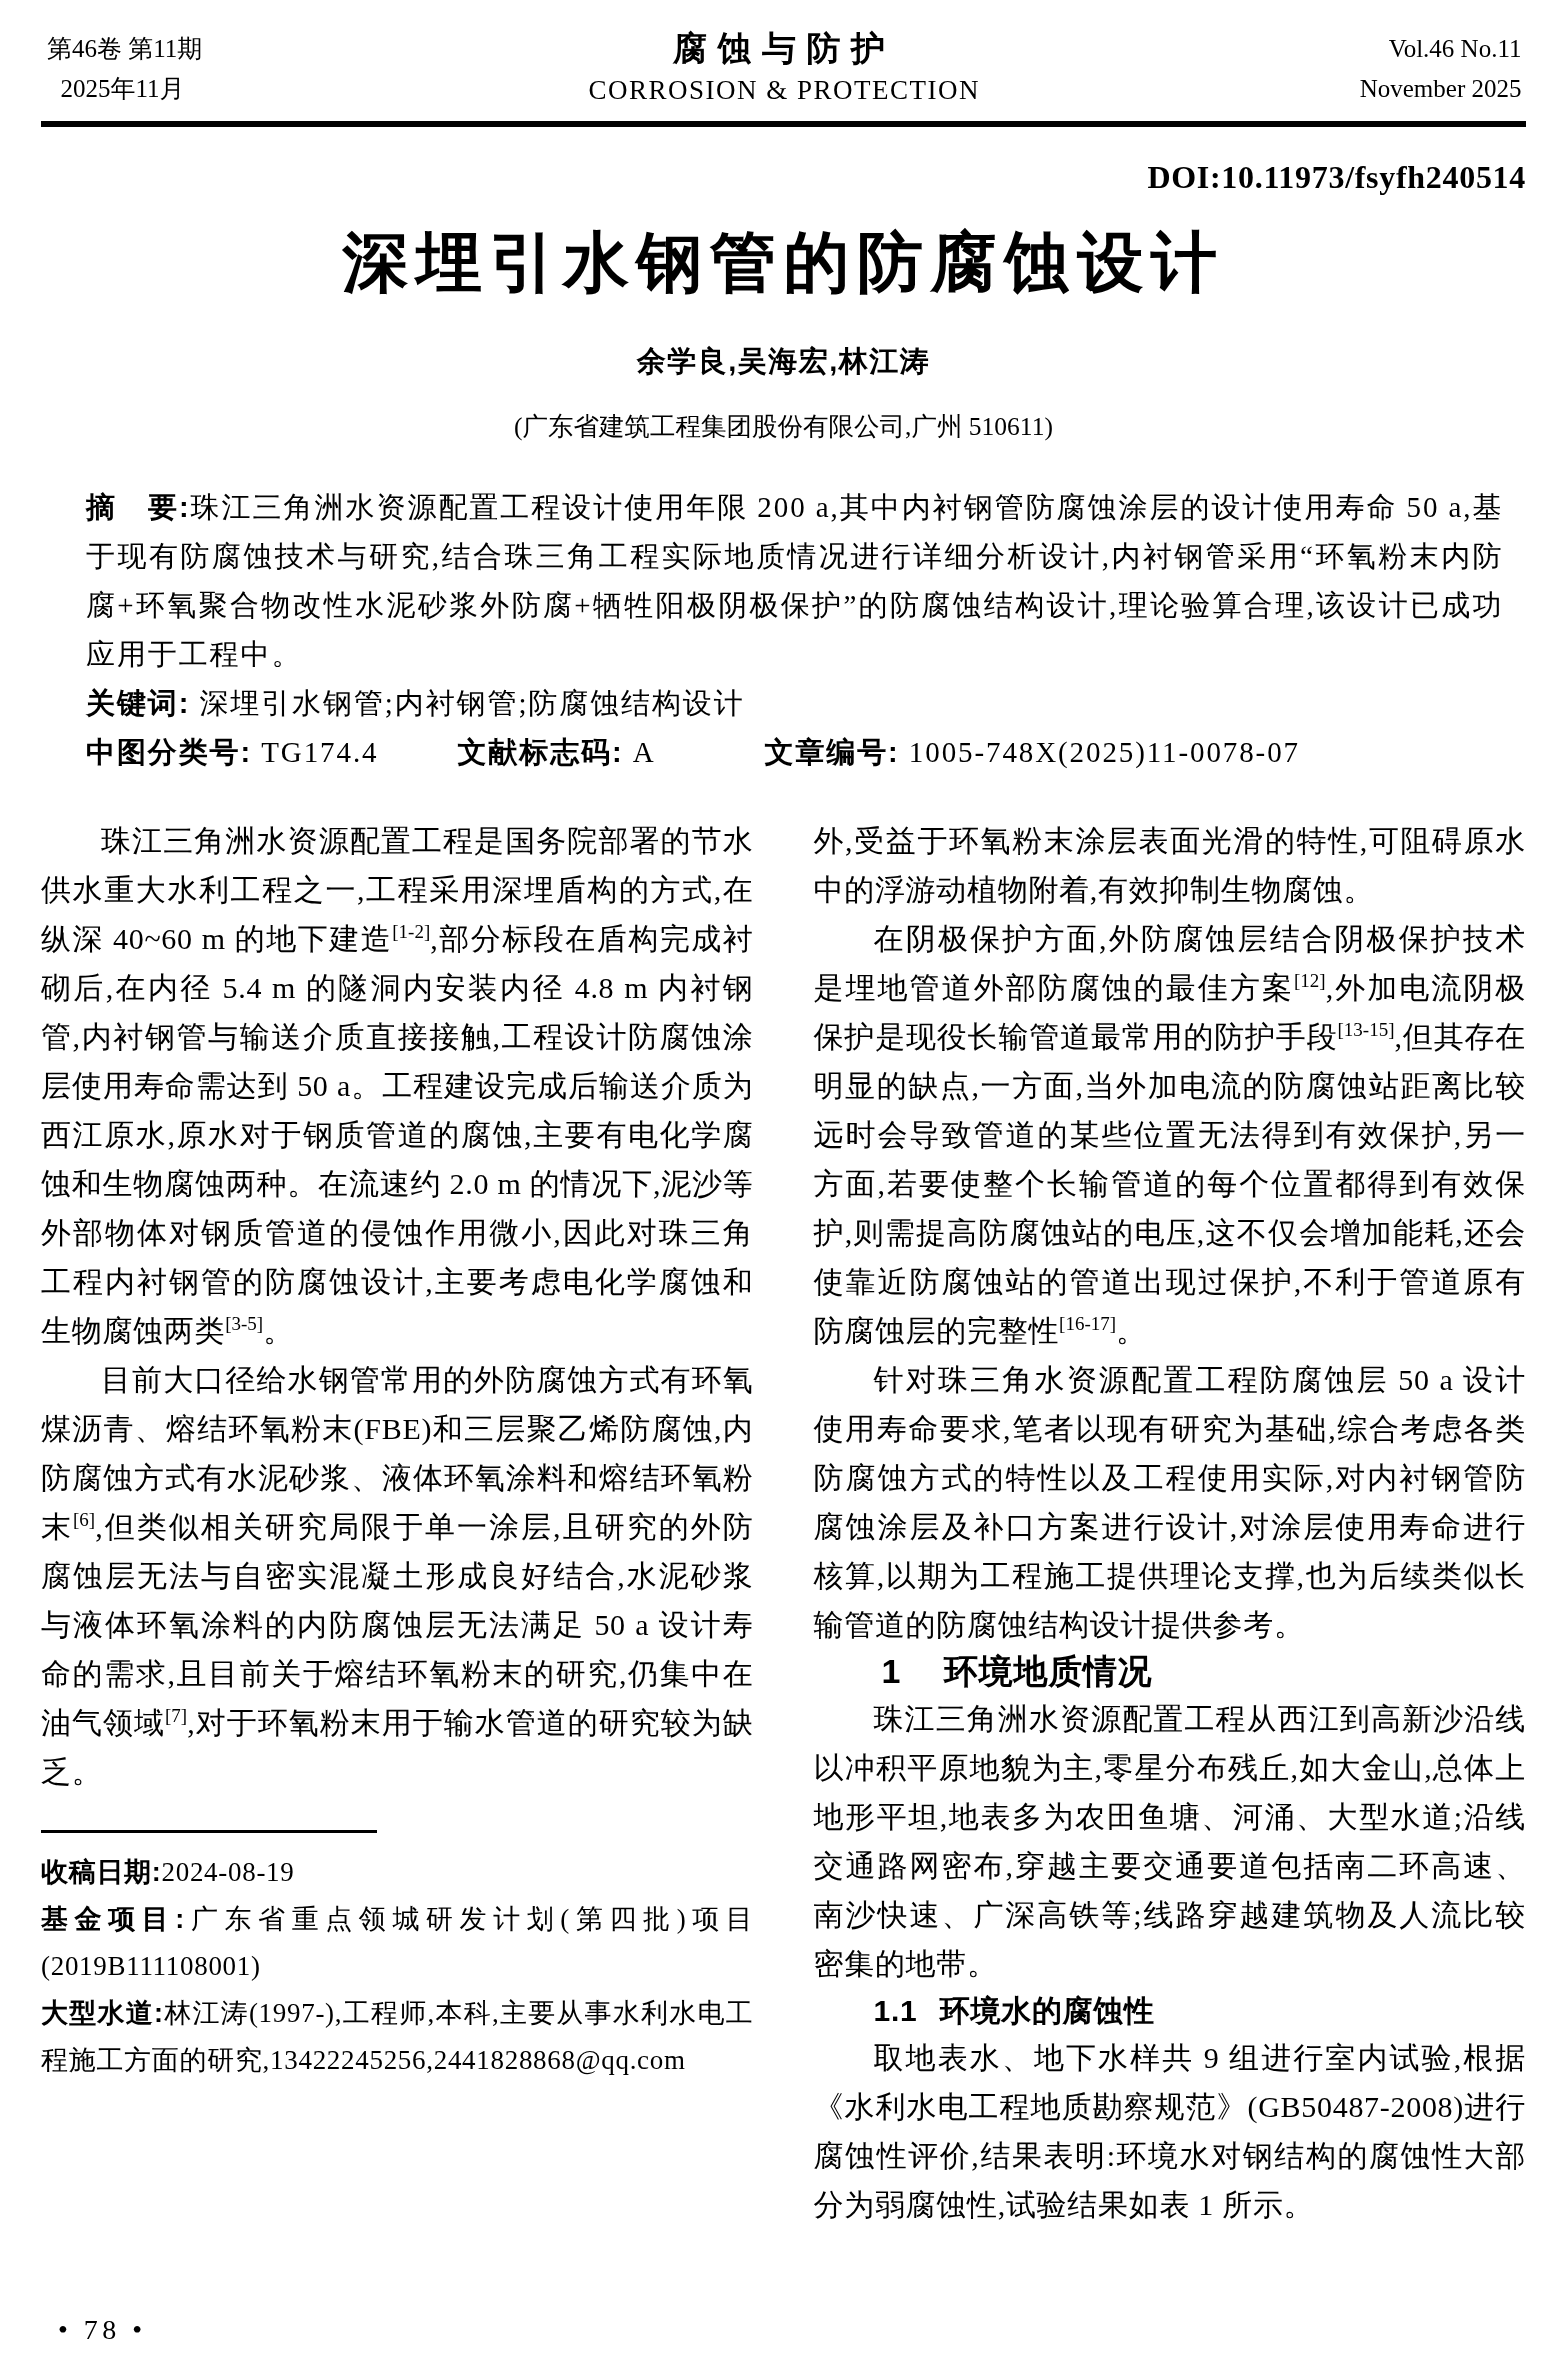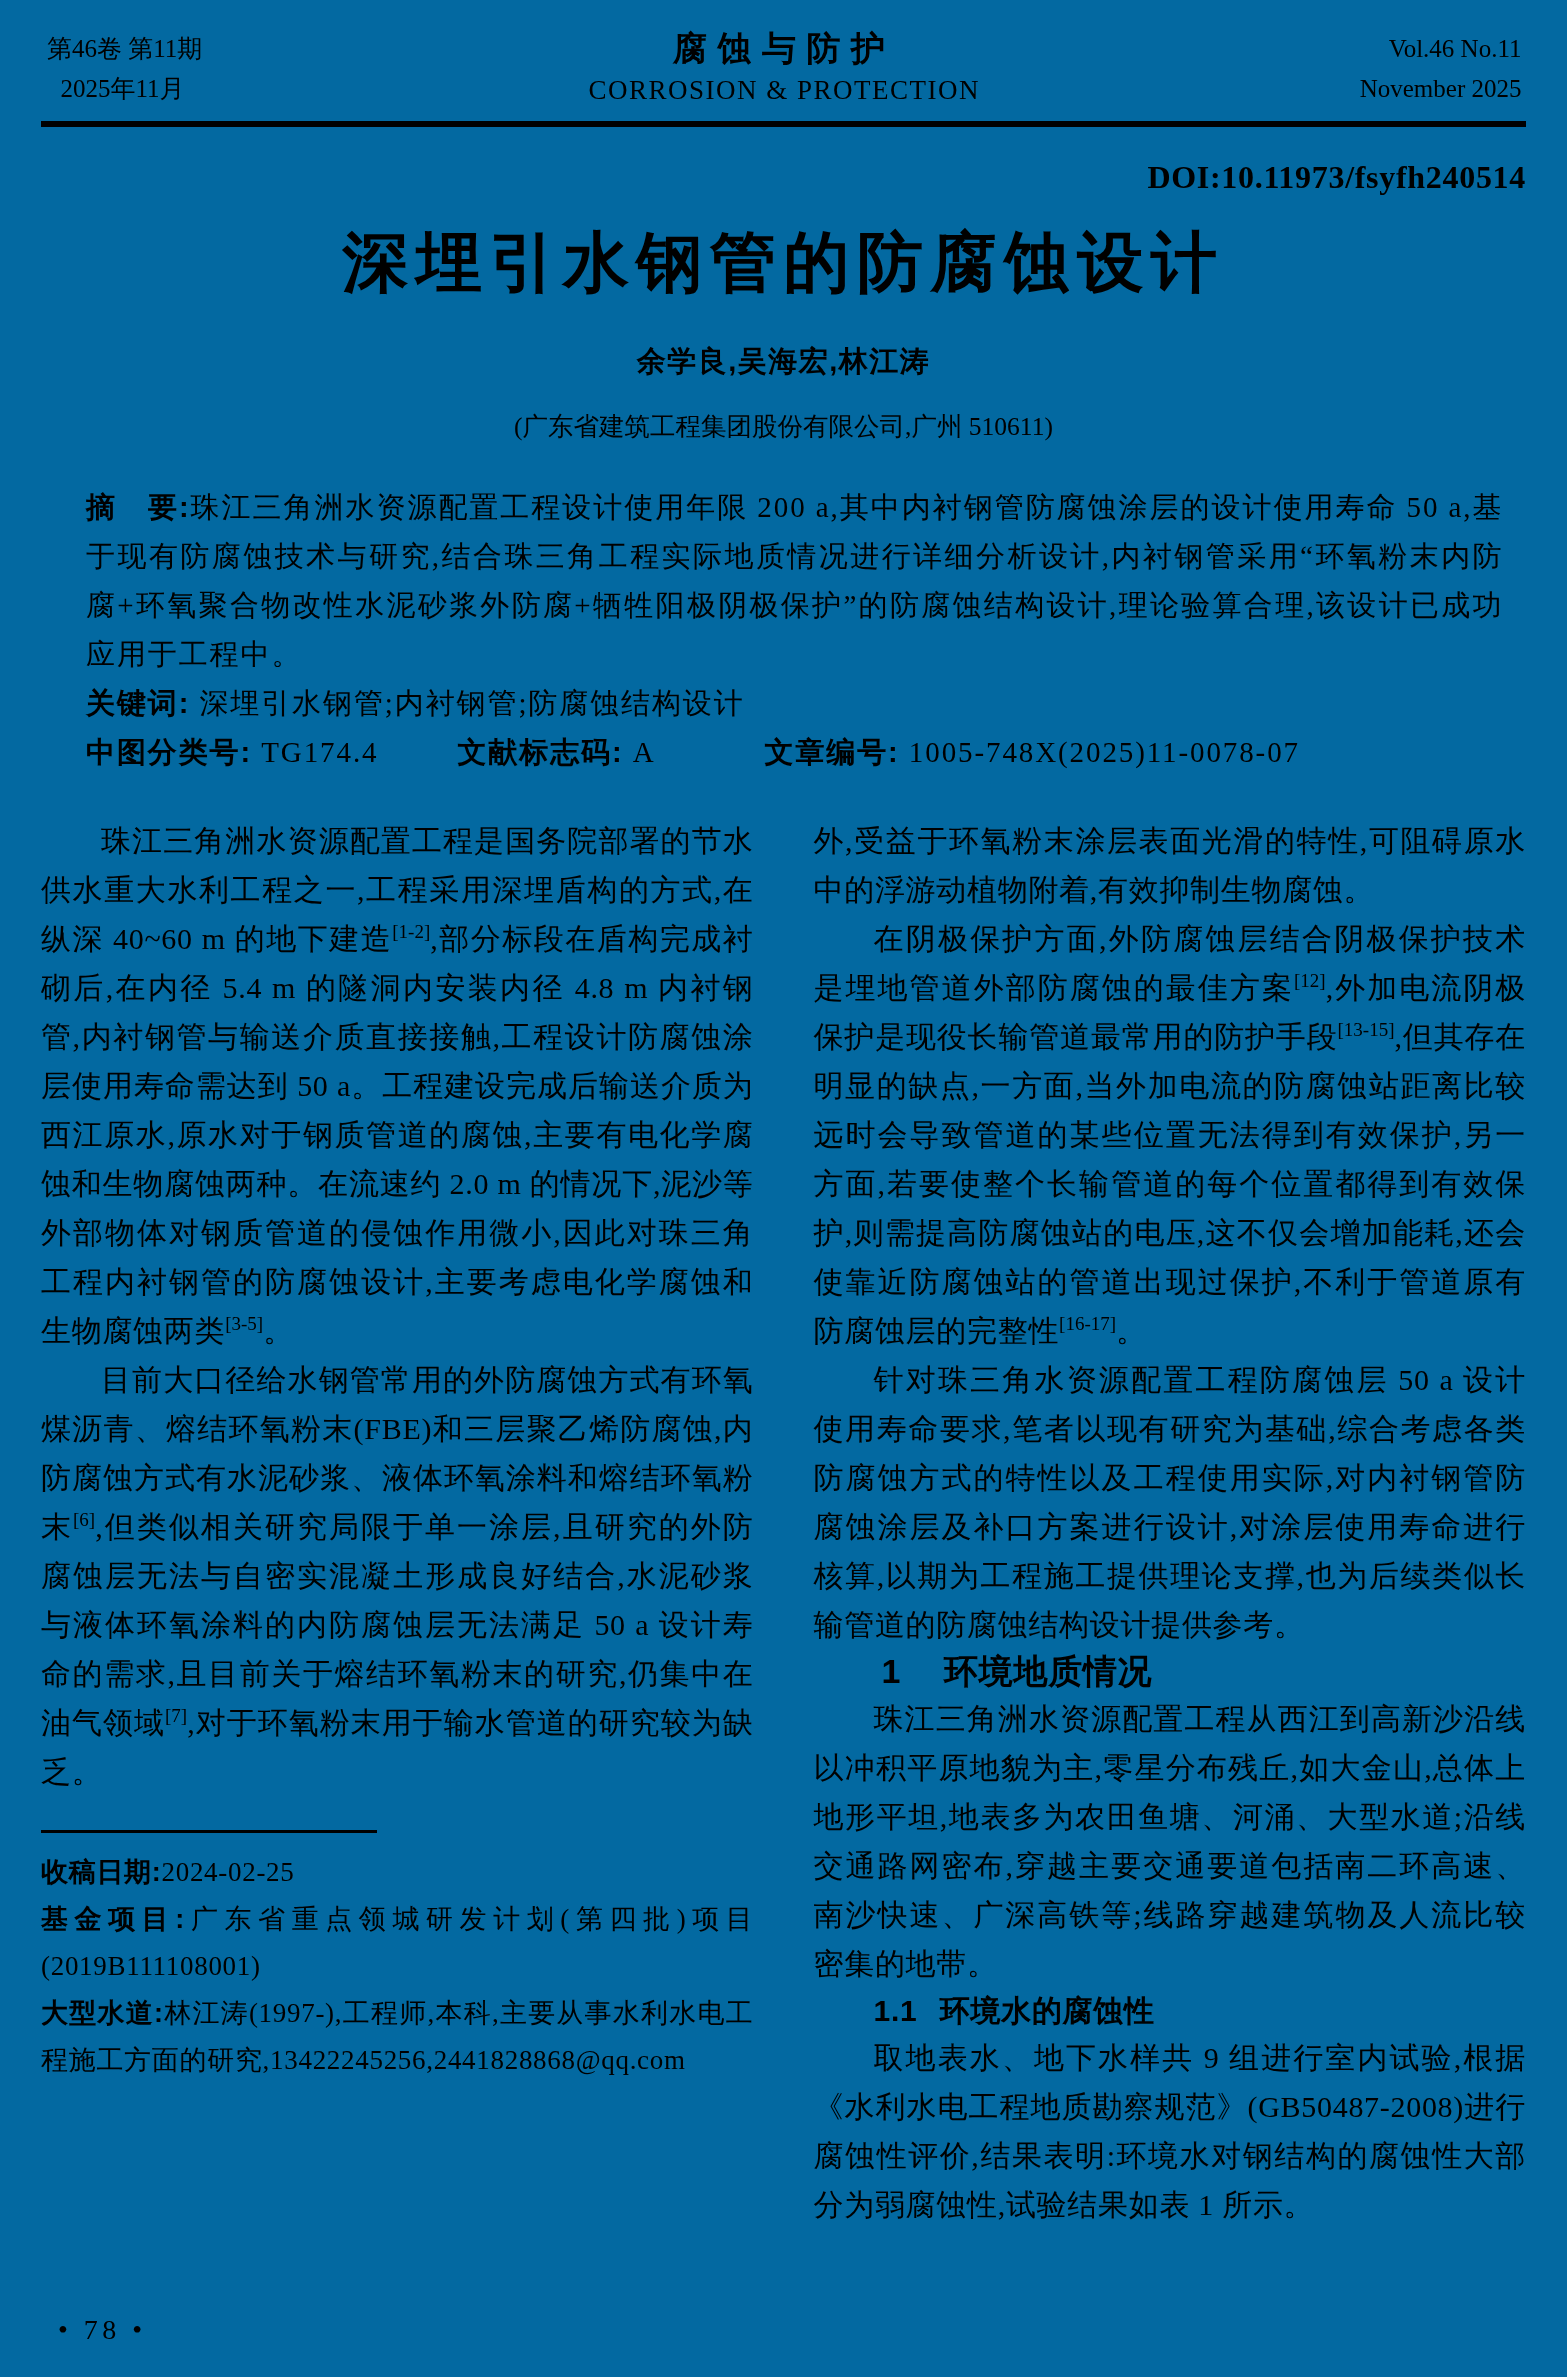--- a/index.html
+++ b/index.html
@@ -1,21 +1,21 @@
 <!DOCTYPE html>
 <html style="font-size:12px"><head>
 <meta charset="utf-8">
 <style>
   html, body { margin: 0; padding: 0; background: #888; }
   .page {
     position: relative;
     width: 1567px;
     height: 2377px;
     margin: 0 auto;
-    background: #0369a1;
+    background: #ffffff;
     color: #000;
     font-family: "Liberation Serif", "DejaVu Serif", serif;
     box-sizing: border-box;
     padding: 22.5px 41px 0 41px;
     overflow: hidden;
   }
   .hei { font-family: "Liberation Sans", "DejaVu Sans", sans-serif; font-weight: 700; }
 
   
   .journal-header {
@@ -156,21 +156,21 @@
   </div>
 
   <div class="columns">
 
     <div class="col">
       <p>珠江三角洲水资源配置工程是国务院部署的节水供水重大水利工程之一,工程采用深埋盾构的方式,在纵深 40~60 m 的地下建造<sup>[1-2]</sup>,部分标段在盾构完成衬砌后,在内径 5.4 m 的隧洞内安装内径 4.8 m 内衬钢管,内衬钢管与输送介质直接接触,工程设计防腐蚀涂层使用寿命需达到 50 a。工程建设完成后输送介质为西江原水,原水对于钢质管道的腐蚀,主要有电化学腐蚀和生物腐蚀两种。在流速约 2.0 m 的情况下,泥沙等外部物体对钢质管道的侵蚀作用微小,因此对珠三角工程内衬钢管的防腐蚀设计,主要考虑电化学腐蚀和生物腐蚀两类<sup>[3-5]</sup>。</p>
       <p>目前大口径给水钢管常用的外防腐蚀方式有环氧煤沥青、熔结环氧粉末(FBE)和三层聚乙烯防腐蚀,内防腐蚀方式有水泥砂浆、液体环氧涂料和熔结环氧粉末<sup>[6]</sup>,但类似相关研究局限于单一涂层,且研究的外防腐蚀层无法与自密实混凝土形成良好结合,水泥砂浆与液体环氧涂料的内防腐蚀层无法满足 50 a 设计寿命的需求,且目前关于熔结环氧粉末的研究,仍集中在油气领域<sup>[7]</sup>,对于环氧粉末用于输水管道的研究较为缺乏。</p>
 
       <div class="footnote">
         <hr class="fn-rule">
-        <p><span class="hei">收稿日期:</span><span>2024-02-25</span></p>
+        <p><span class="hei">收稿日期:</span><span>2024-08-19</span></p>
         <p><span class="hei">基金项目:</span><span>广东省重点领城研发计划(第四批)项目</span><span class="fn-nowrap">(2019B111108001)</span></p>
         <p><span class="hei">大型水道:</span><span>林江涛(1997-),工程师,本科,主要从事水利水电工程施工方面的研究,13422245256,2441828868@qq.com</span></p>
       </div>
     </div>
 
     <div class="col">
       <p class="cont">外,受益于环氧粉末涂层表面光滑的特性,可阻碍原水中的浮游动植物附着,有效抑制生物腐蚀。</p>
       <p>在阴极保护方面,外防腐蚀层结合阴极保护技术是埋地管道外部防腐蚀的最佳方案<sup>[12]</sup>,外加电流阴极保护是现役长输管道最常用的防护手段<sup>[13-15]</sup>,但其存在明显的缺点,一方面,当外加电流的防腐蚀站距离比较远时会导致管道的某些位置无法得到有效保护,另一方面,若要使整个长输管道的每个位置都得到有效保护,则需提高防腐蚀站的电压,这不仅会增加能耗,还会使靠近防腐蚀站的管道出现过保护,不利于管道原有防腐蚀层的完整性<sup>[16-17]</sup>。</p>
       <p>针对珠三角水资源配置工程防腐蚀层 50 a 设计使用寿命要求,笔者以现有研究为基础,综合考虑各类防腐蚀方式的特性以及工程使用实际,对内衬钢管防腐蚀涂层及补口方案进行设计,对涂层使用寿命进行核算,以期为工程施工提供理论支撑,也为后续类似长输管道的防腐蚀结构设计提供参考。</p>
 

